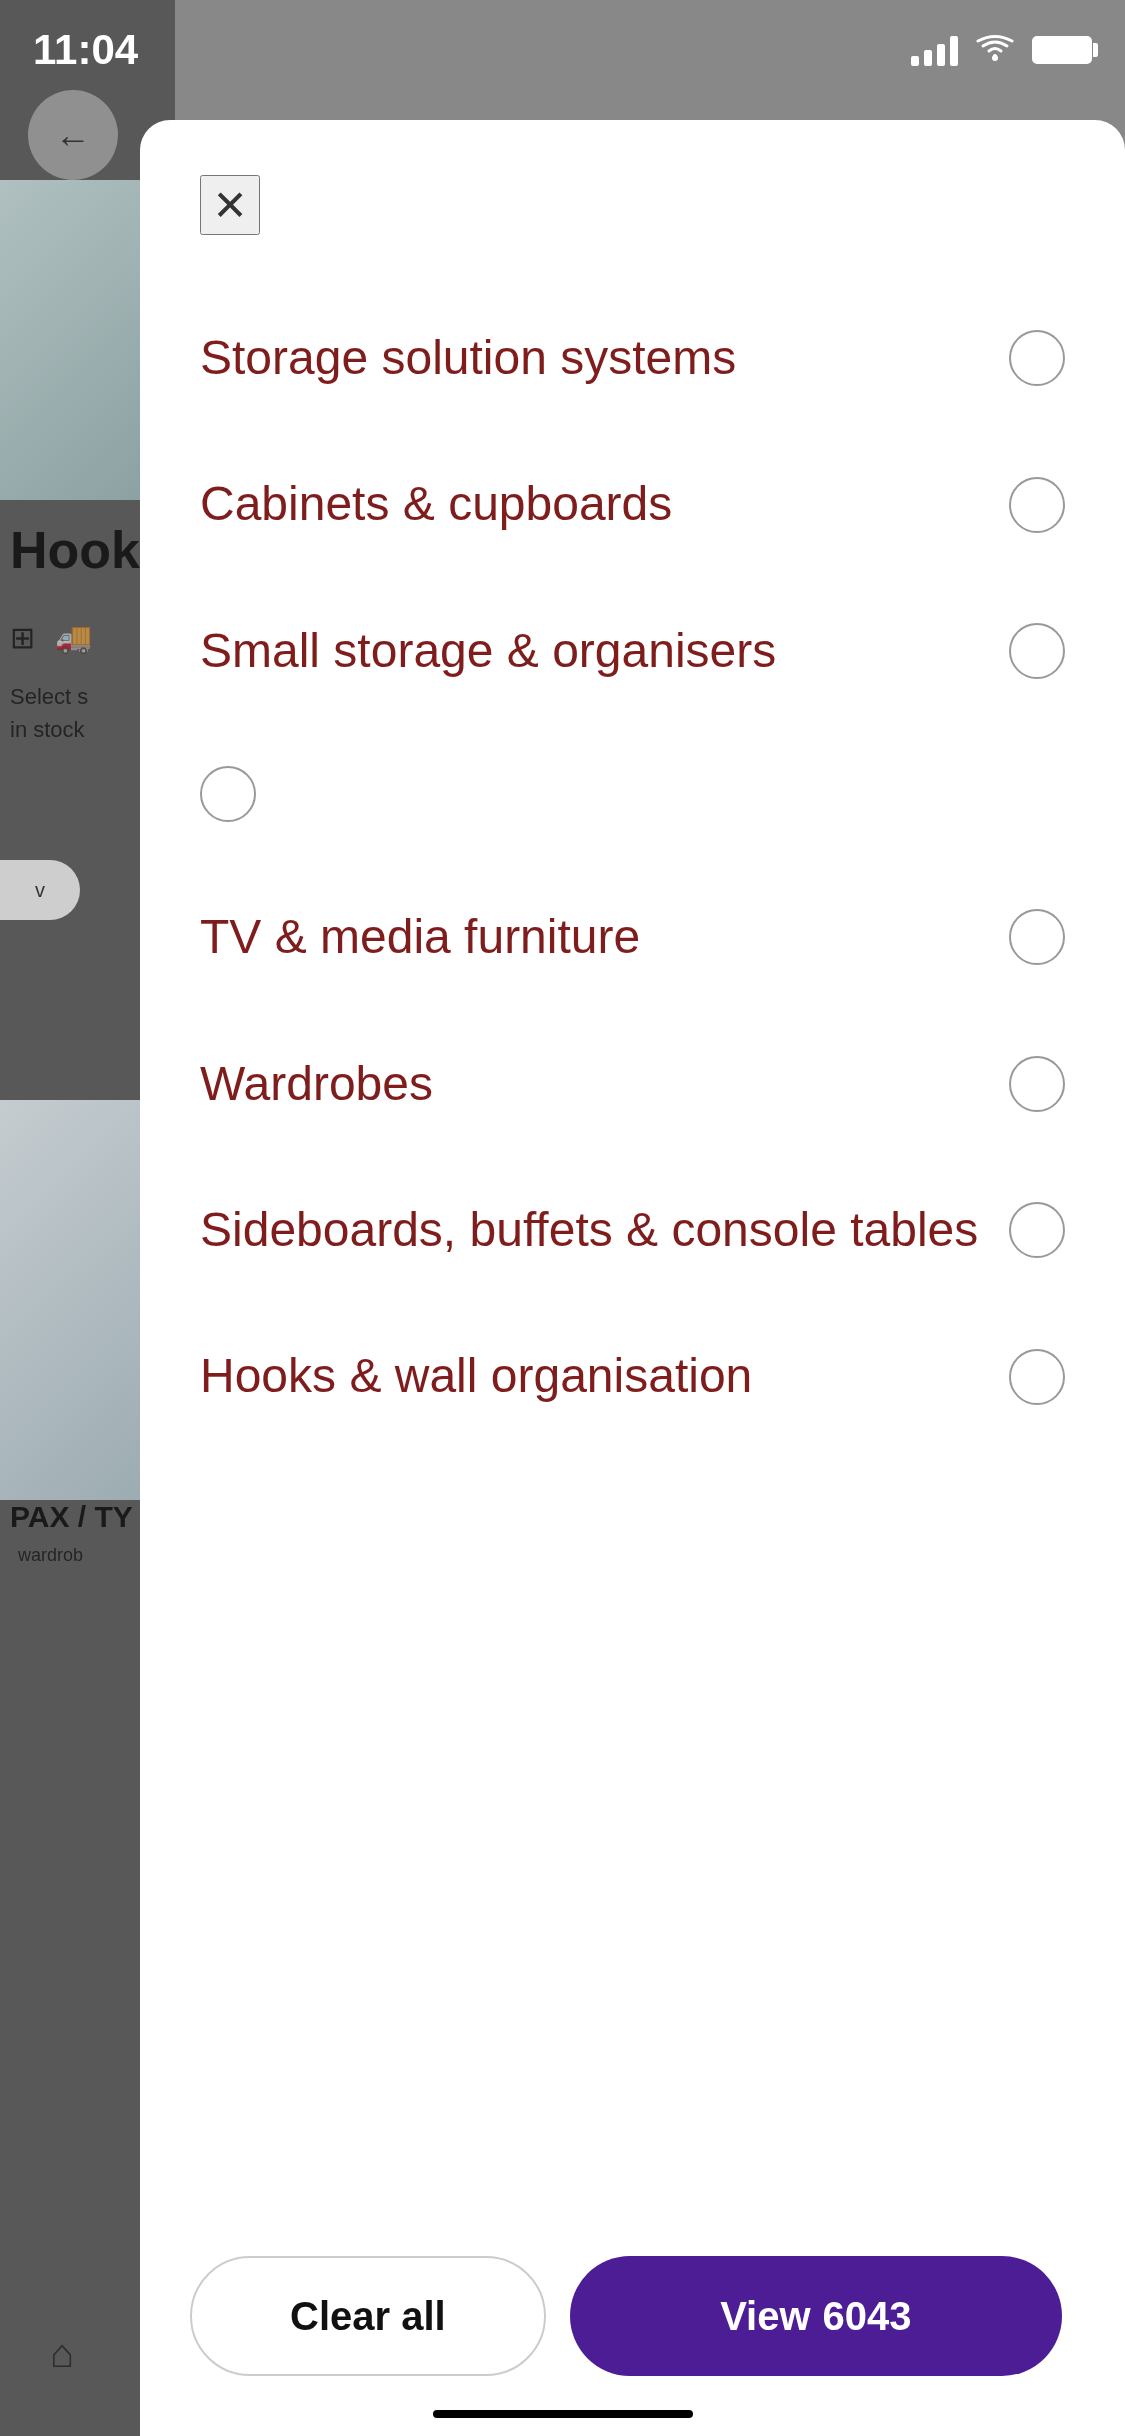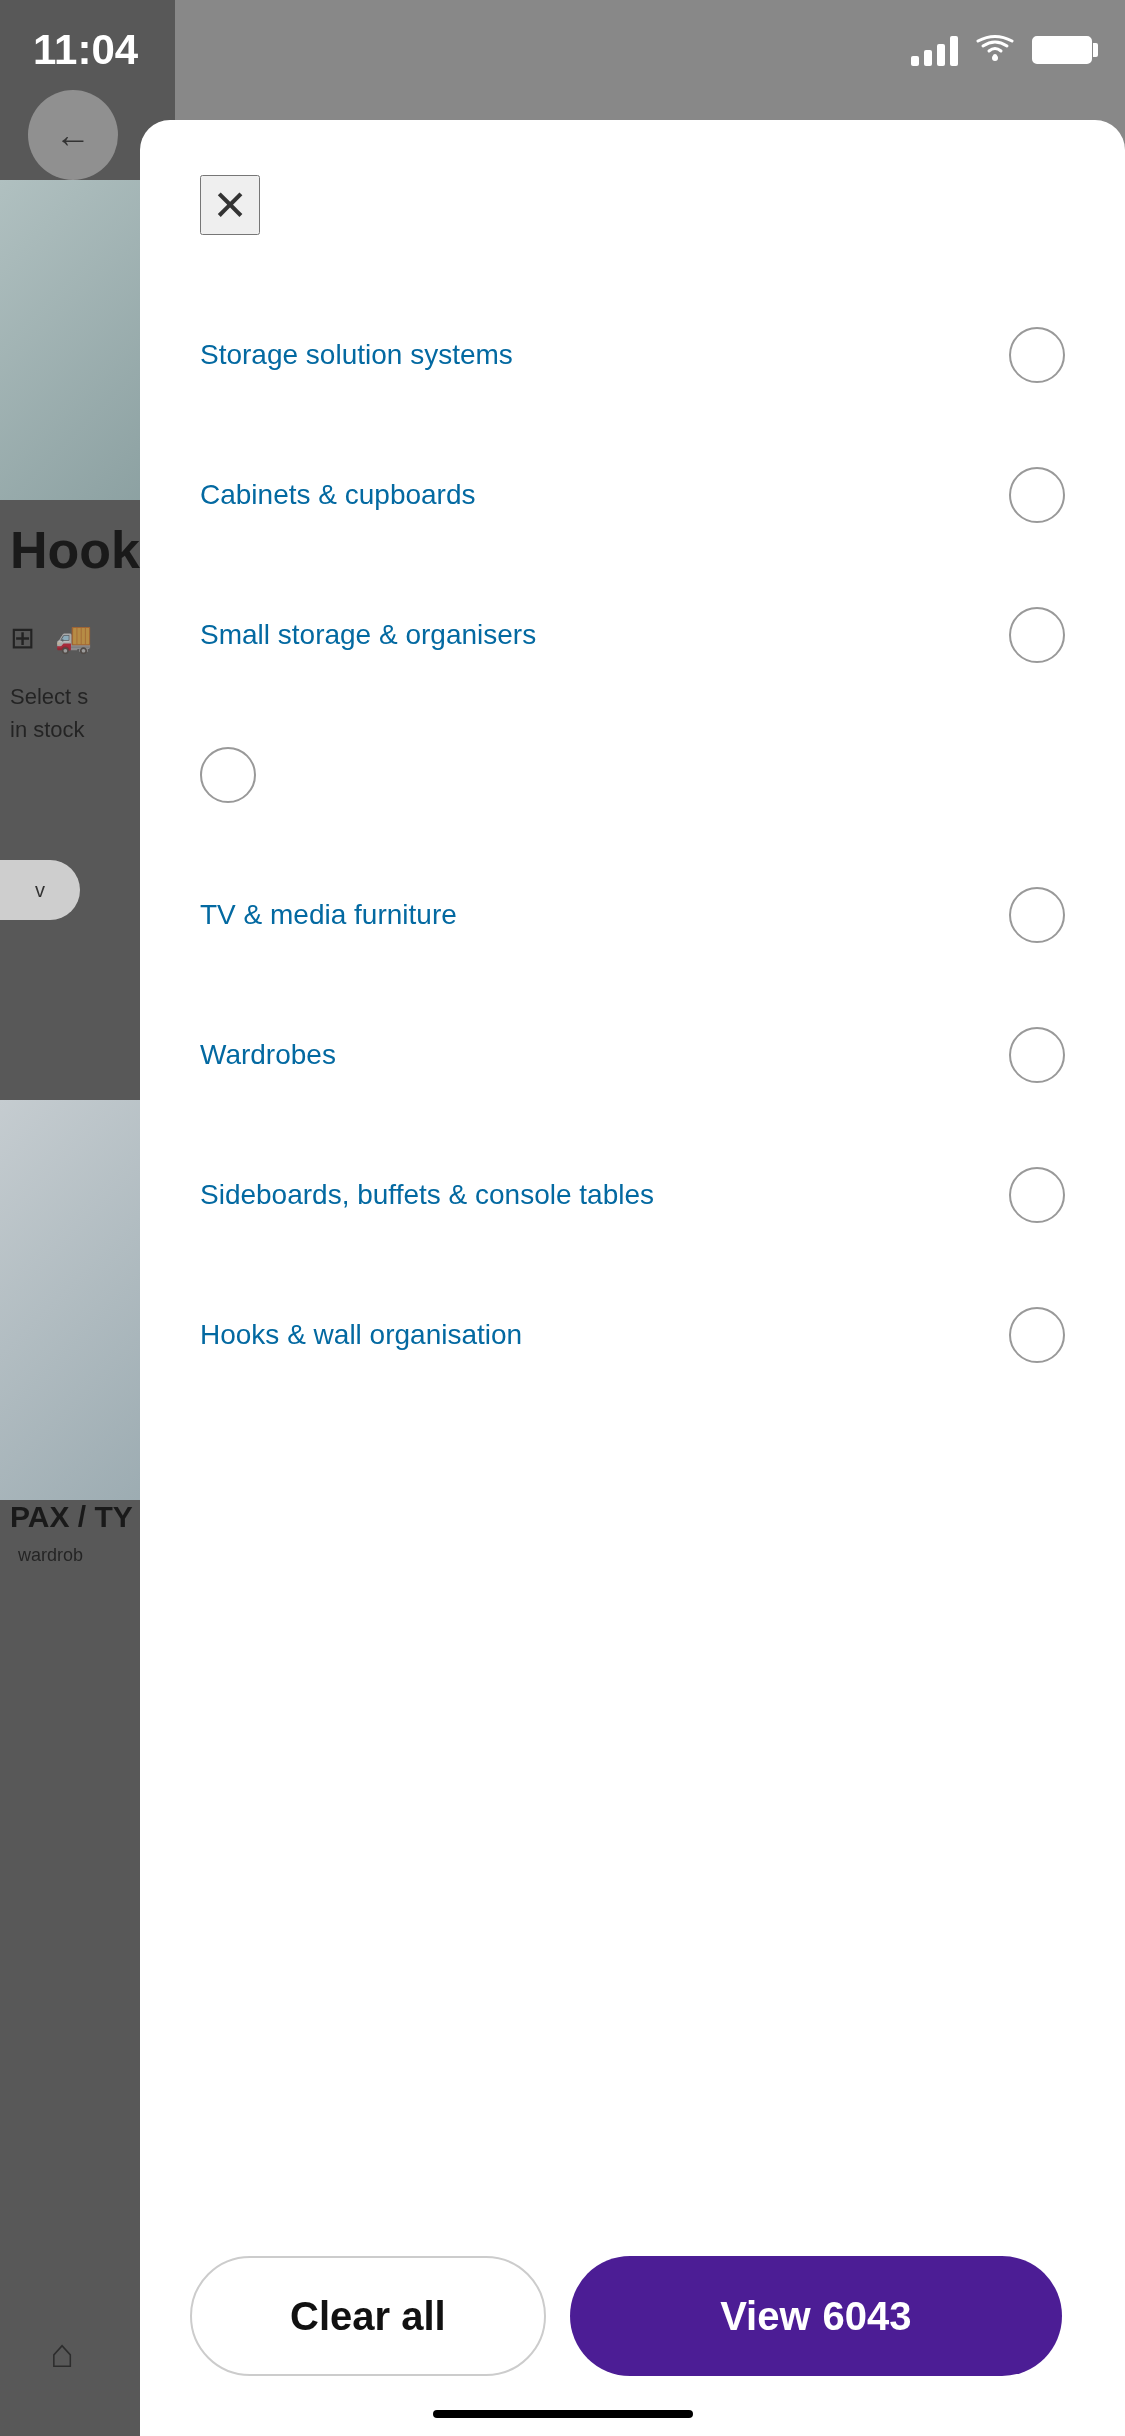--- a/index.html
+++ b/index.html
@@ -272,22 +272,22 @@
 
     .option-item {
       display: flex;
       align-items: center;
       justify-content: space-between;
       padding: 42px 60px;
       cursor: pointer;
     }
 
     .option-label {
-      font-size: 28px;
-      color: #0369a1;
+      font-size: 48px;
+      color: #7f1d1d;
       font-weight: 400;
       line-height: 1.3;
       flex: 1;
       padding-right: 30px;
     }
 
     .radio-circle {
       width: 56px;
       height: 56px;
       border-radius: 50%;

